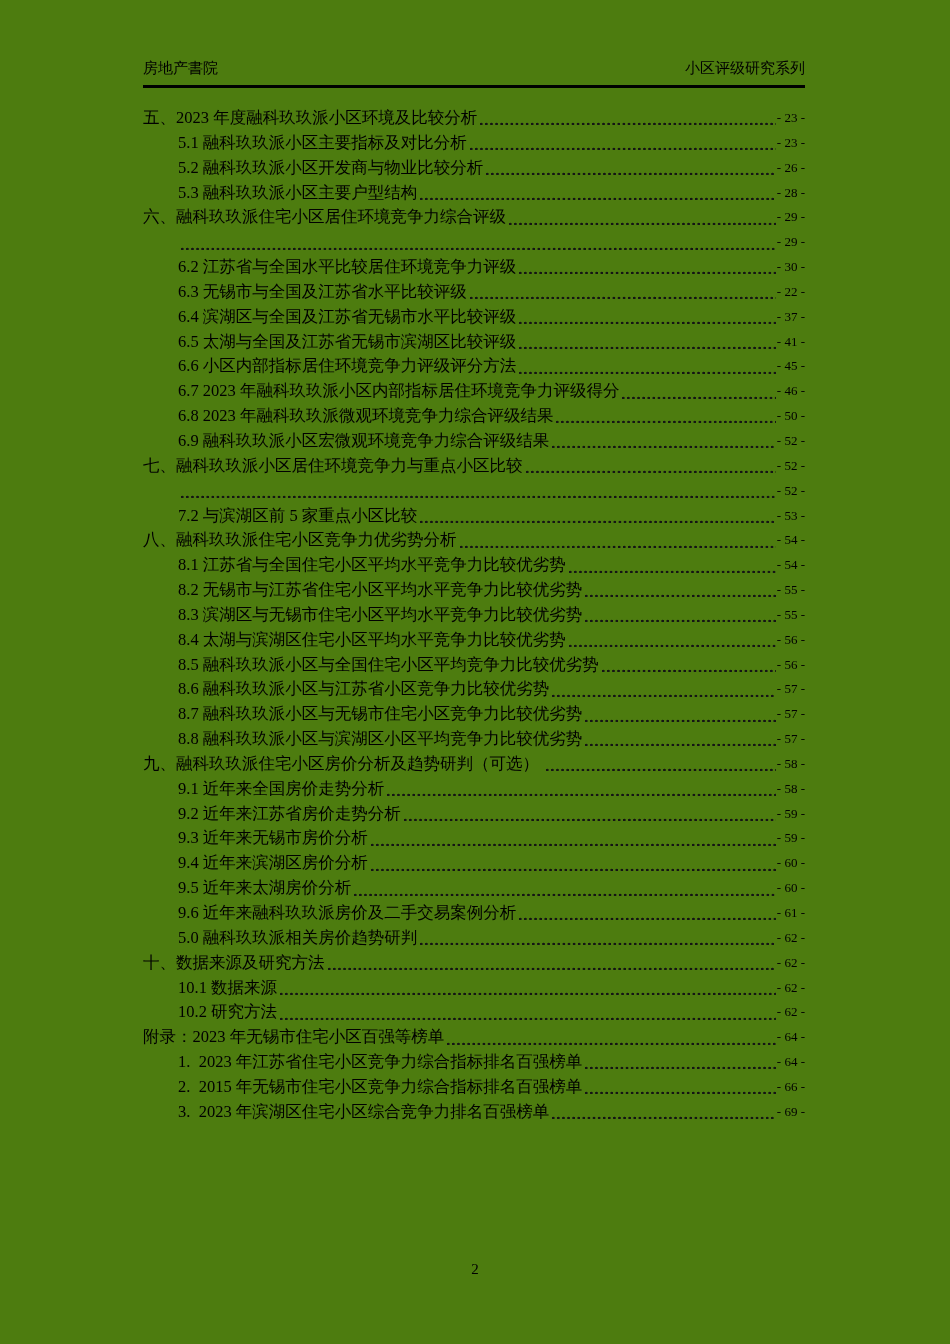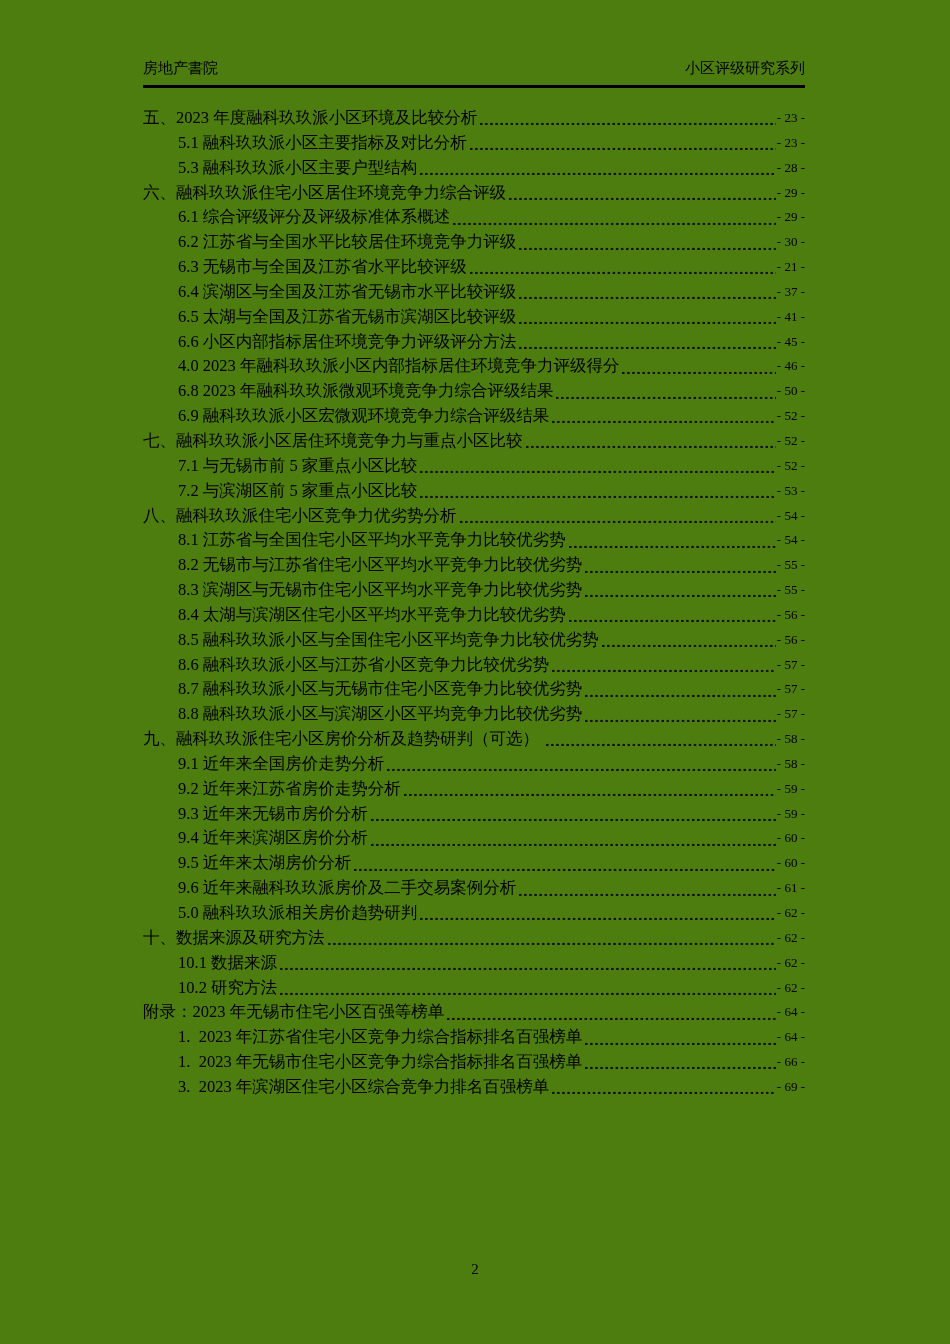--- a/index.html
+++ b/index.html
@@ -98,81 +98,84 @@
         <span class="toc-title">五、2023 年度融科玖玖派小区环境及比较分析</span>
         <span class="leader"></span>
         <span class="toc-page">- 23 -</span>
       </div>
       <div class="toc-row l2">
         <span class="toc-title">5.1 融科玖玖派小区主要指标及对比分析</span>
         <span class="leader"></span>
         <span class="toc-page">- 23 -</span>
       </div>
       <div class="toc-row l2">
+        <span class="toc-title">5.2 融科玖玖派小区开发商与物业比较分析</span>
+        <span class="leader"></span>
+        <span class="toc-page">- 26 -</span>
+      </div>
+      <div class="toc-row l2">
         <span class="toc-title">5.3 融科玖玖派小区主要户型结构</span>
         <span class="leader"></span>
         <span class="toc-page">- 28 -</span>
       </div>
       <div class="toc-row l1">
         <span class="toc-title">六、融科玖玖派住宅小区居住环境竞争力综合评级</span>
         <span class="leader"></span>
         <span class="toc-page">- 29 -</span>
       </div>
       <div class="toc-row l2">
-        <span class="toc-title">6.1 综合评级评分及评级标准体系概述</span>
         <span class="leader"></span>
         <span class="toc-page">- 29 -</span>
       </div>
       <div class="toc-row l2">
         <span class="toc-title">6.2 江苏省与全国水平比较居住环境竞争力评级</span>
         <span class="leader"></span>
         <span class="toc-page">- 30 -</span>
       </div>
       <div class="toc-row l2">
         <span class="toc-title">6.3 无锡市与全国及江苏省水平比较评级</span>
         <span class="leader"></span>
-        <span class="toc-page">- 21 -</span>
+        <span class="toc-page">- 22 -</span>
       </div>
       <div class="toc-row l2">
         <span class="toc-title">6.4 滨湖区与全国及江苏省无锡市水平比较评级</span>
         <span class="leader"></span>
         <span class="toc-page">- 37 -</span>
       </div>
       <div class="toc-row l2">
         <span class="toc-title">6.5 太湖与全国及江苏省无锡市滨湖区比较评级</span>
         <span class="leader"></span>
         <span class="toc-page">- 41 -</span>
       </div>
       <div class="toc-row l2">
         <span class="toc-title">6.6 小区内部指标居住环境竞争力评级评分方法</span>
         <span class="leader"></span>
         <span class="toc-page">- 45 -</span>
       </div>
       <div class="toc-row l2">
-        <span class="toc-title">4.0 2023 年融科玖玖派小区内部指标居住环境竞争力评级得分</span>
+        <span class="toc-title">6.7 2023 年融科玖玖派小区内部指标居住环境竞争力评级得分</span>
         <span class="leader"></span>
         <span class="toc-page">- 46 -</span>
       </div>
       <div class="toc-row l2">
         <span class="toc-title">6.8 2023 年融科玖玖派微观环境竞争力综合评级结果</span>
         <span class="leader"></span>
         <span class="toc-page">- 50 -</span>
       </div>
       <div class="toc-row l2">
         <span class="toc-title">6.9 融科玖玖派小区宏微观环境竞争力综合评级结果</span>
         <span class="leader"></span>
         <span class="toc-page">- 52 -</span>
       </div>
       <div class="toc-row l1">
         <span class="toc-title">七、融科玖玖派小区居住环境竞争力与重点小区比较</span>
         <span class="leader"></span>
         <span class="toc-page">- 52 -</span>
       </div>
       <div class="toc-row l2">
-        <span class="toc-title">7.1 与无锡市前 5 家重点小区比较</span>
         <span class="leader"></span>
         <span class="toc-page">- 52 -</span>
       </div>
       <div class="toc-row l2">
         <span class="toc-title">7.2 与滨湖区前 5 家重点小区比较</span>
         <span class="leader"></span>
         <span class="toc-page">- 53 -</span>
       </div>
       <div class="toc-row l1">
         <span class="toc-title">八、融科玖玖派住宅小区竞争力优劣势分析</span>
@@ -278,21 +281,21 @@
         <span class="toc-title">附录：2023 年无锡市住宅小区百强等榜单</span>
         <span class="leader"></span>
         <span class="toc-page">- 64 -</span>
       </div>
       <div class="toc-row l2">
         <span class="toc-title">1.  2023 年江苏省住宅小区竞争力综合指标排名百强榜单</span>
         <span class="leader"></span>
         <span class="toc-page">- 64 -</span>
       </div>
       <div class="toc-row l2">
-        <span class="toc-title">1.  2023 年无锡市住宅小区竞争力综合指标排名百强榜单</span>
+        <span class="toc-title">2.  2015 年无锡市住宅小区竞争力综合指标排名百强榜单</span>
         <span class="leader"></span>
         <span class="toc-page">- 66 -</span>
       </div>
       <div class="toc-row l2">
         <span class="toc-title">3.  2023 年滨湖区住宅小区综合竞争力排名百强榜单</span>
         <span class="leader"></span>
         <span class="toc-page">- 69 -</span>
       </div>
     </div>
 

